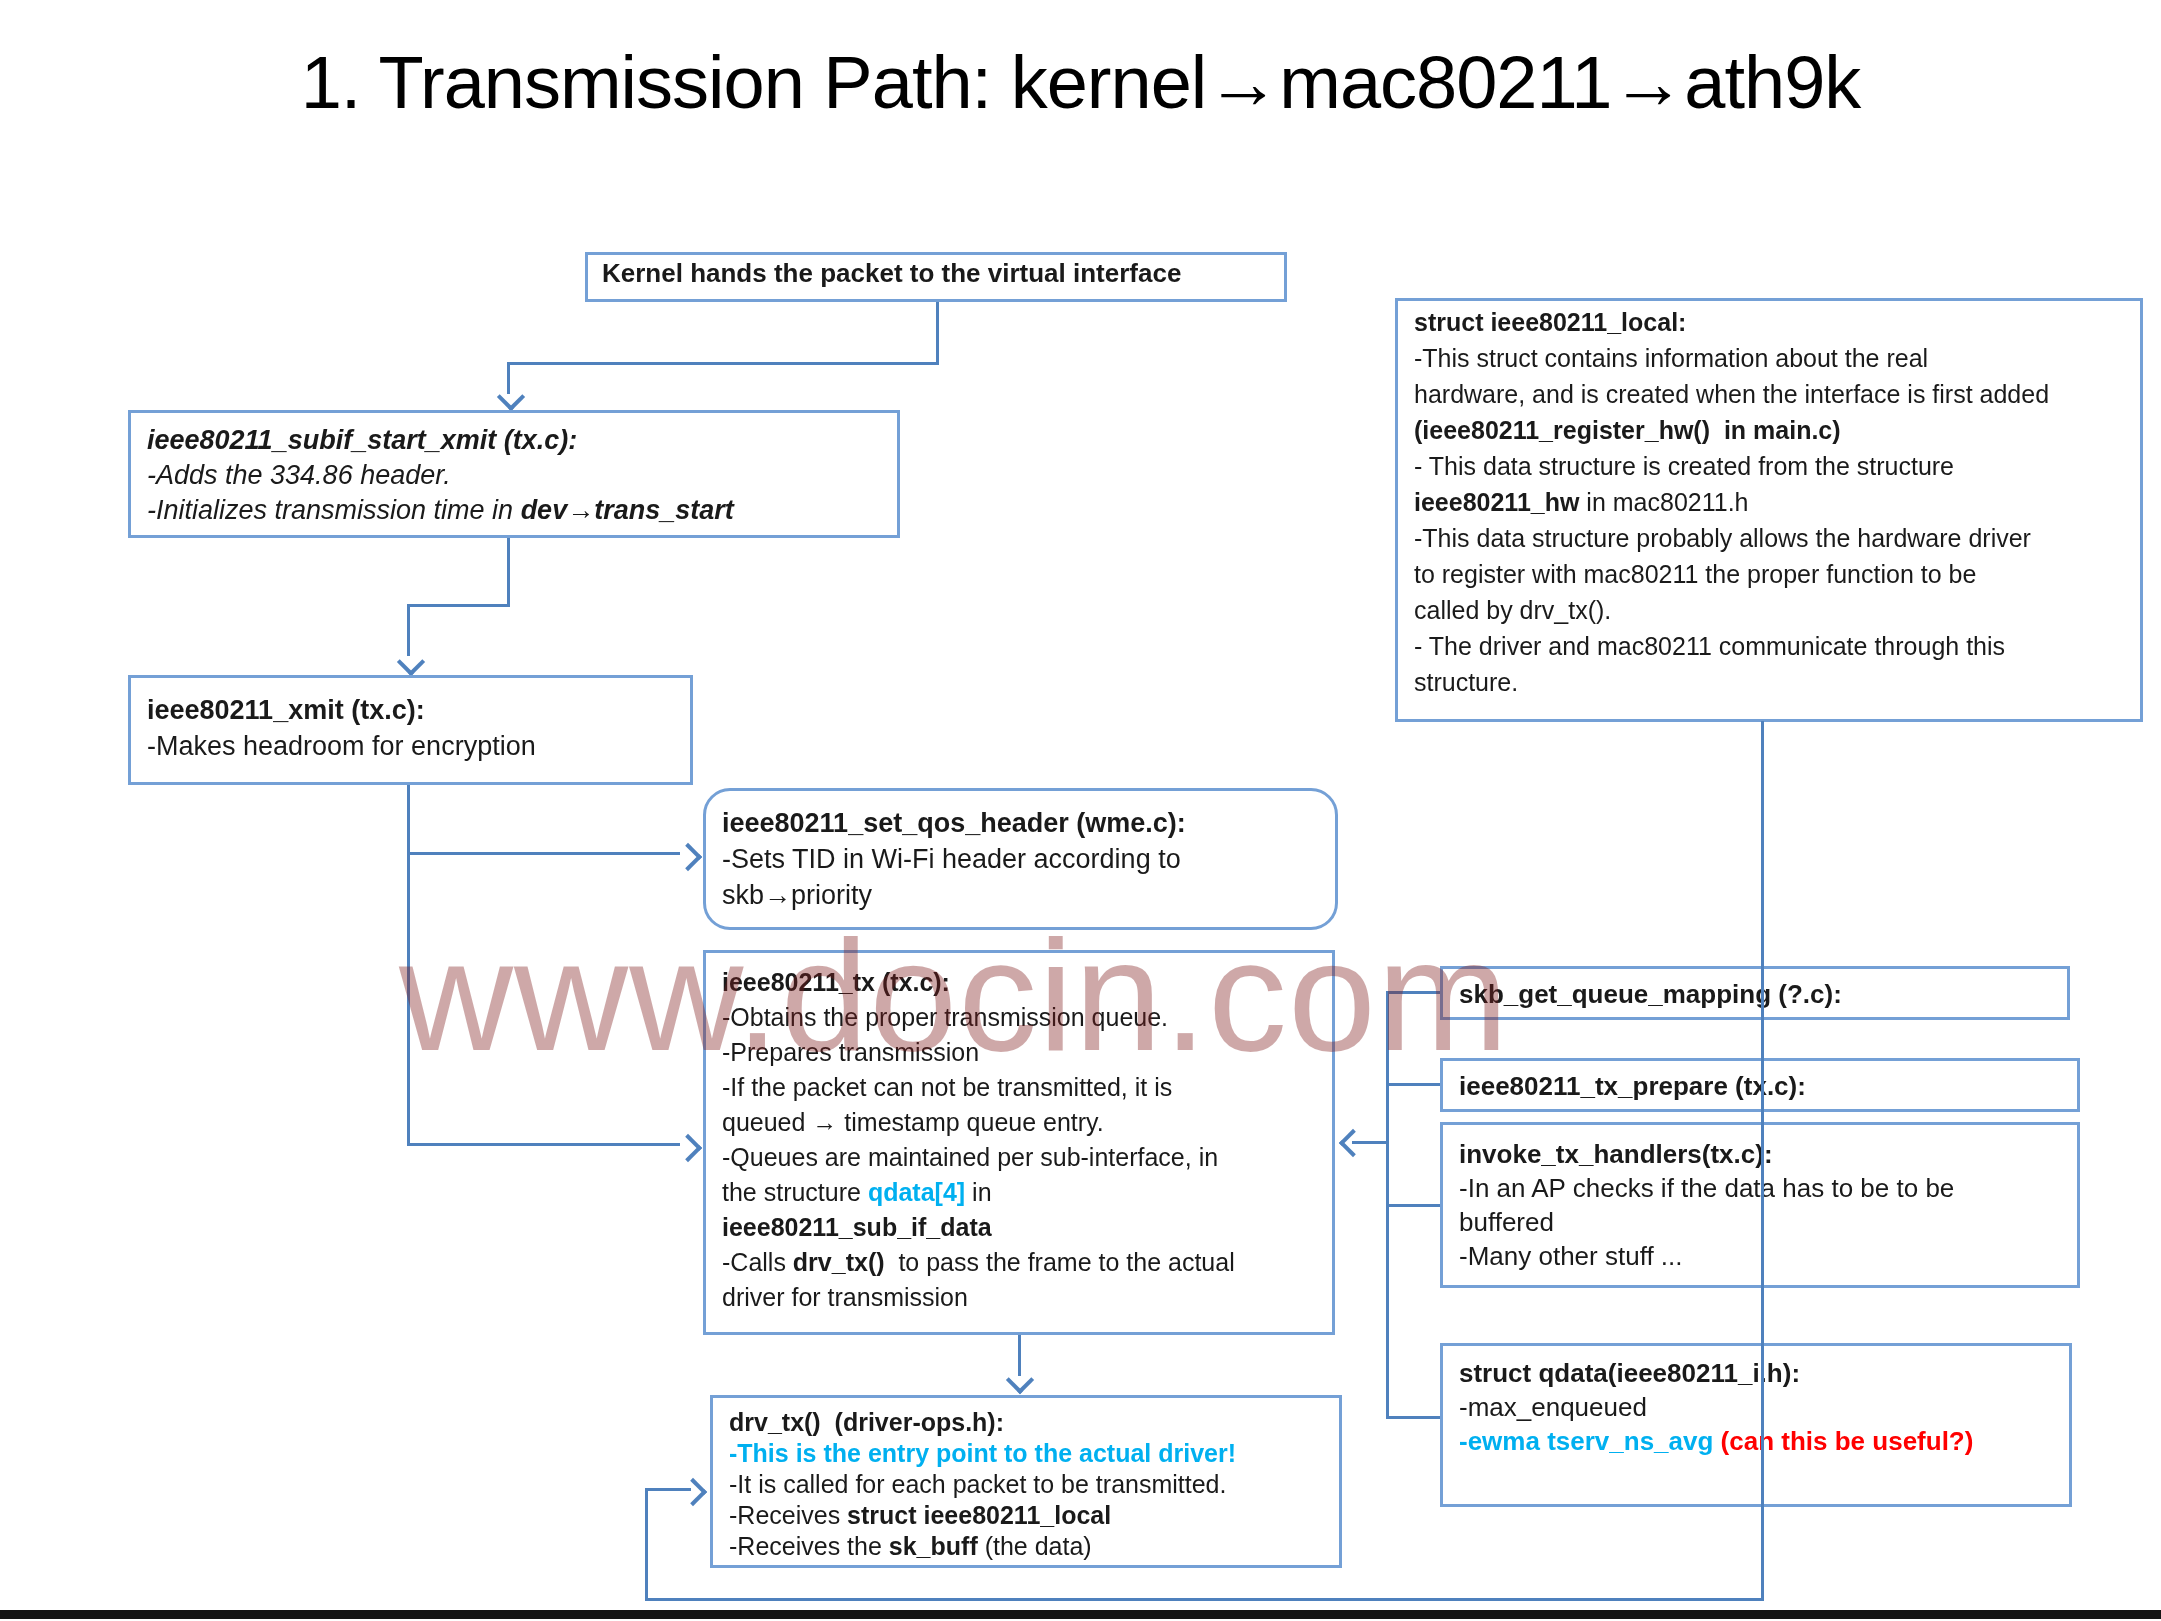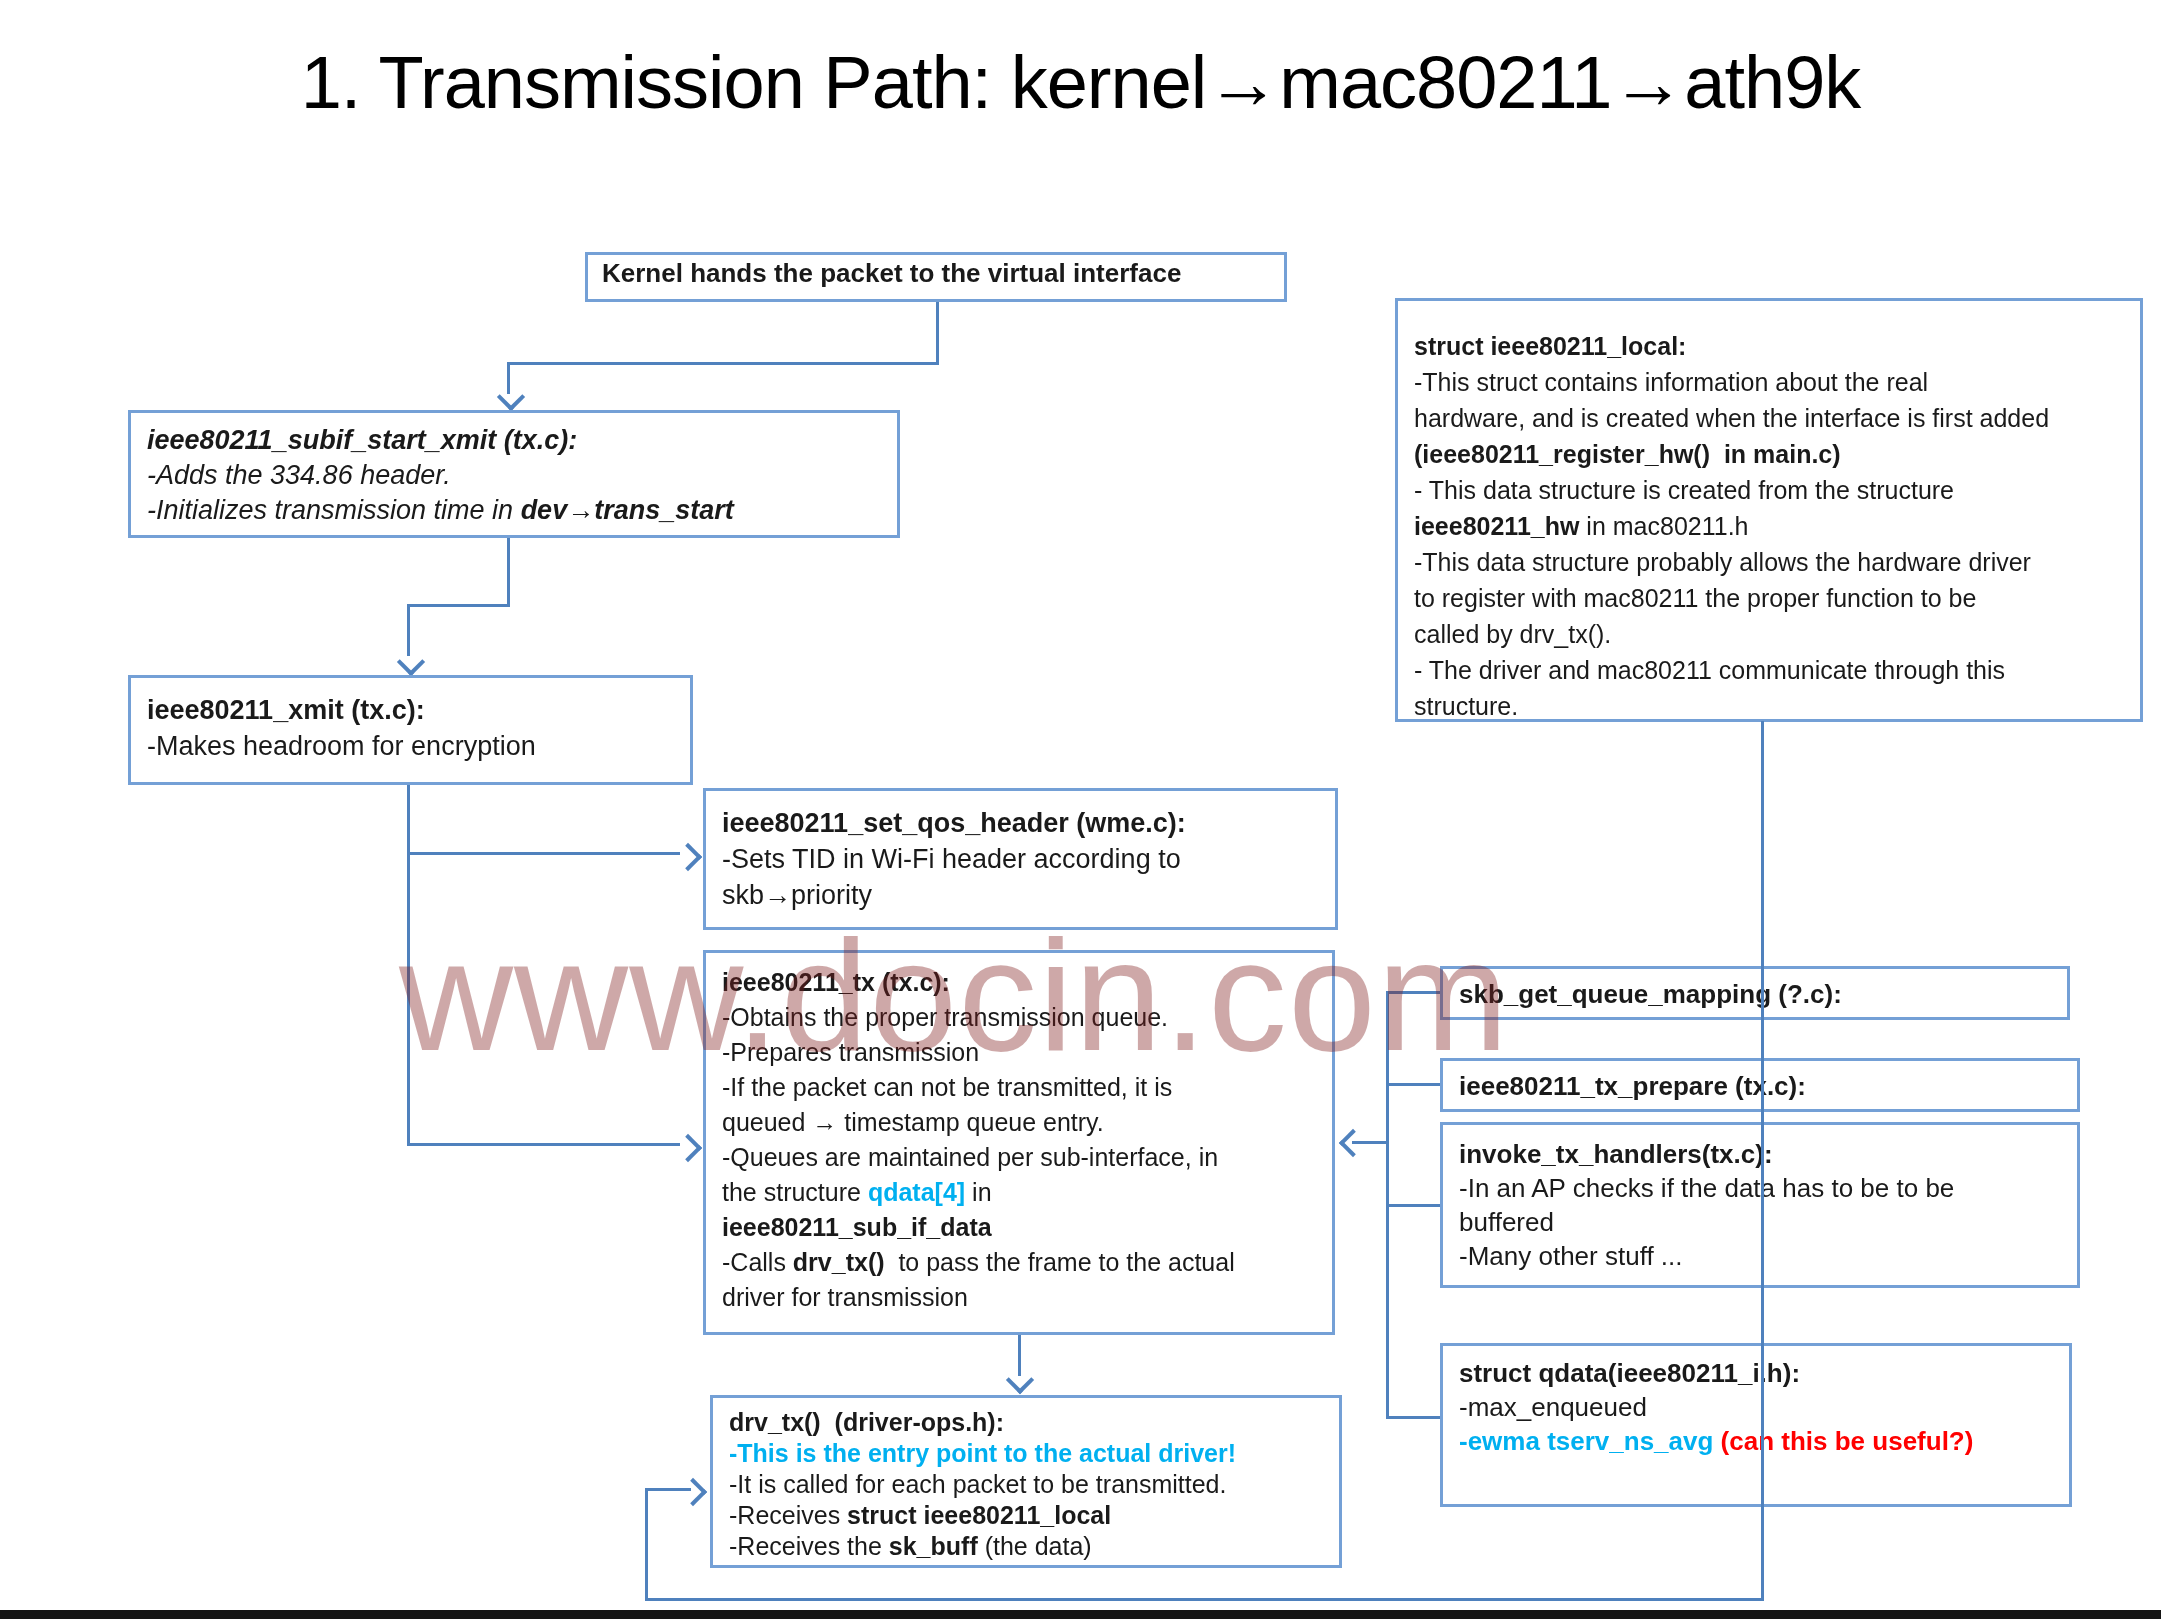--- a/index.html
+++ b/index.html
@@ -11,24 +11,24 @@
   .title .tb{font-weight:400;}
 
   .box{position:absolute;background:#ffffff;border:3px solid #74a0d6;
        box-sizing:border-box;padding:10px 16px;z-index:10;}
   .box .ln{white-space:pre-wrap;}
   .b{font-weight:700;}
 
   .bx-kernel {left:585px; top:252px; width:702px; height:50px; font-size:26px; line-height:30px; padding:3px 14px;}
   .bx-subif  {left:128px; top:410px; width:772px; height:128px;font-size:27px; line-height:35px;font-style:italic;}
   .bx-xmit   {left:128px; top:675px; width:565px; height:110px;font-size:27px; line-height:36px; padding-top:14px;}
-  .bx-qos    {left:703px; top:788px; width:635px; height:142px;font-size:27px; line-height:36px; padding-top:14px;}
+  .bx-qos    {left:703px; top:788px; width:635px; height:142px;font-size:27px; line-height:36px; padding-top:14px;border-radius:27px;}
   .bx-tx     {left:703px; top:950px; width:632px; height:385px;font-size:25px; line-height:35px; padding-top:12px;}
   .bx-drvtx  {left:710px; top:1395px;width:632px; height:173px;font-size:25px; line-height:31px; padding-top:9px;}
-  .bx-local  {left:1395px;top:298px; width:748px; height:424px;font-size:25px; line-height:36px; padding-top:27px;}
+  .bx-local  {left:1395px;top:298px; width:748px; height:424px;font-size:25px; line-height:36px; padding-top:3px;}
   .bx-skb    {left:1440px;top:966px; width:630px; height:54px; font-size:26px; line-height:30px;}
   .bx-prepare{left:1440px;top:1058px;width:640px; height:54px; font-size:26px; line-height:30px;}
   .bx-invoke {left:1440px;top:1122px;width:640px; height:166px;font-size:26px; line-height:34px; padding-top:12px;}
   .bx-qdata  {left:1440px;top:1343px;width:632px; height:164px;font-size:26px; line-height:34px; padding-top:10px;}
 
   .hl,.vl{position:absolute;background:#4f81bd;z-index:4;}
   .hl{height:3px;}
   .vl{width:3px;}
   .topline{z-index:20;}
 

